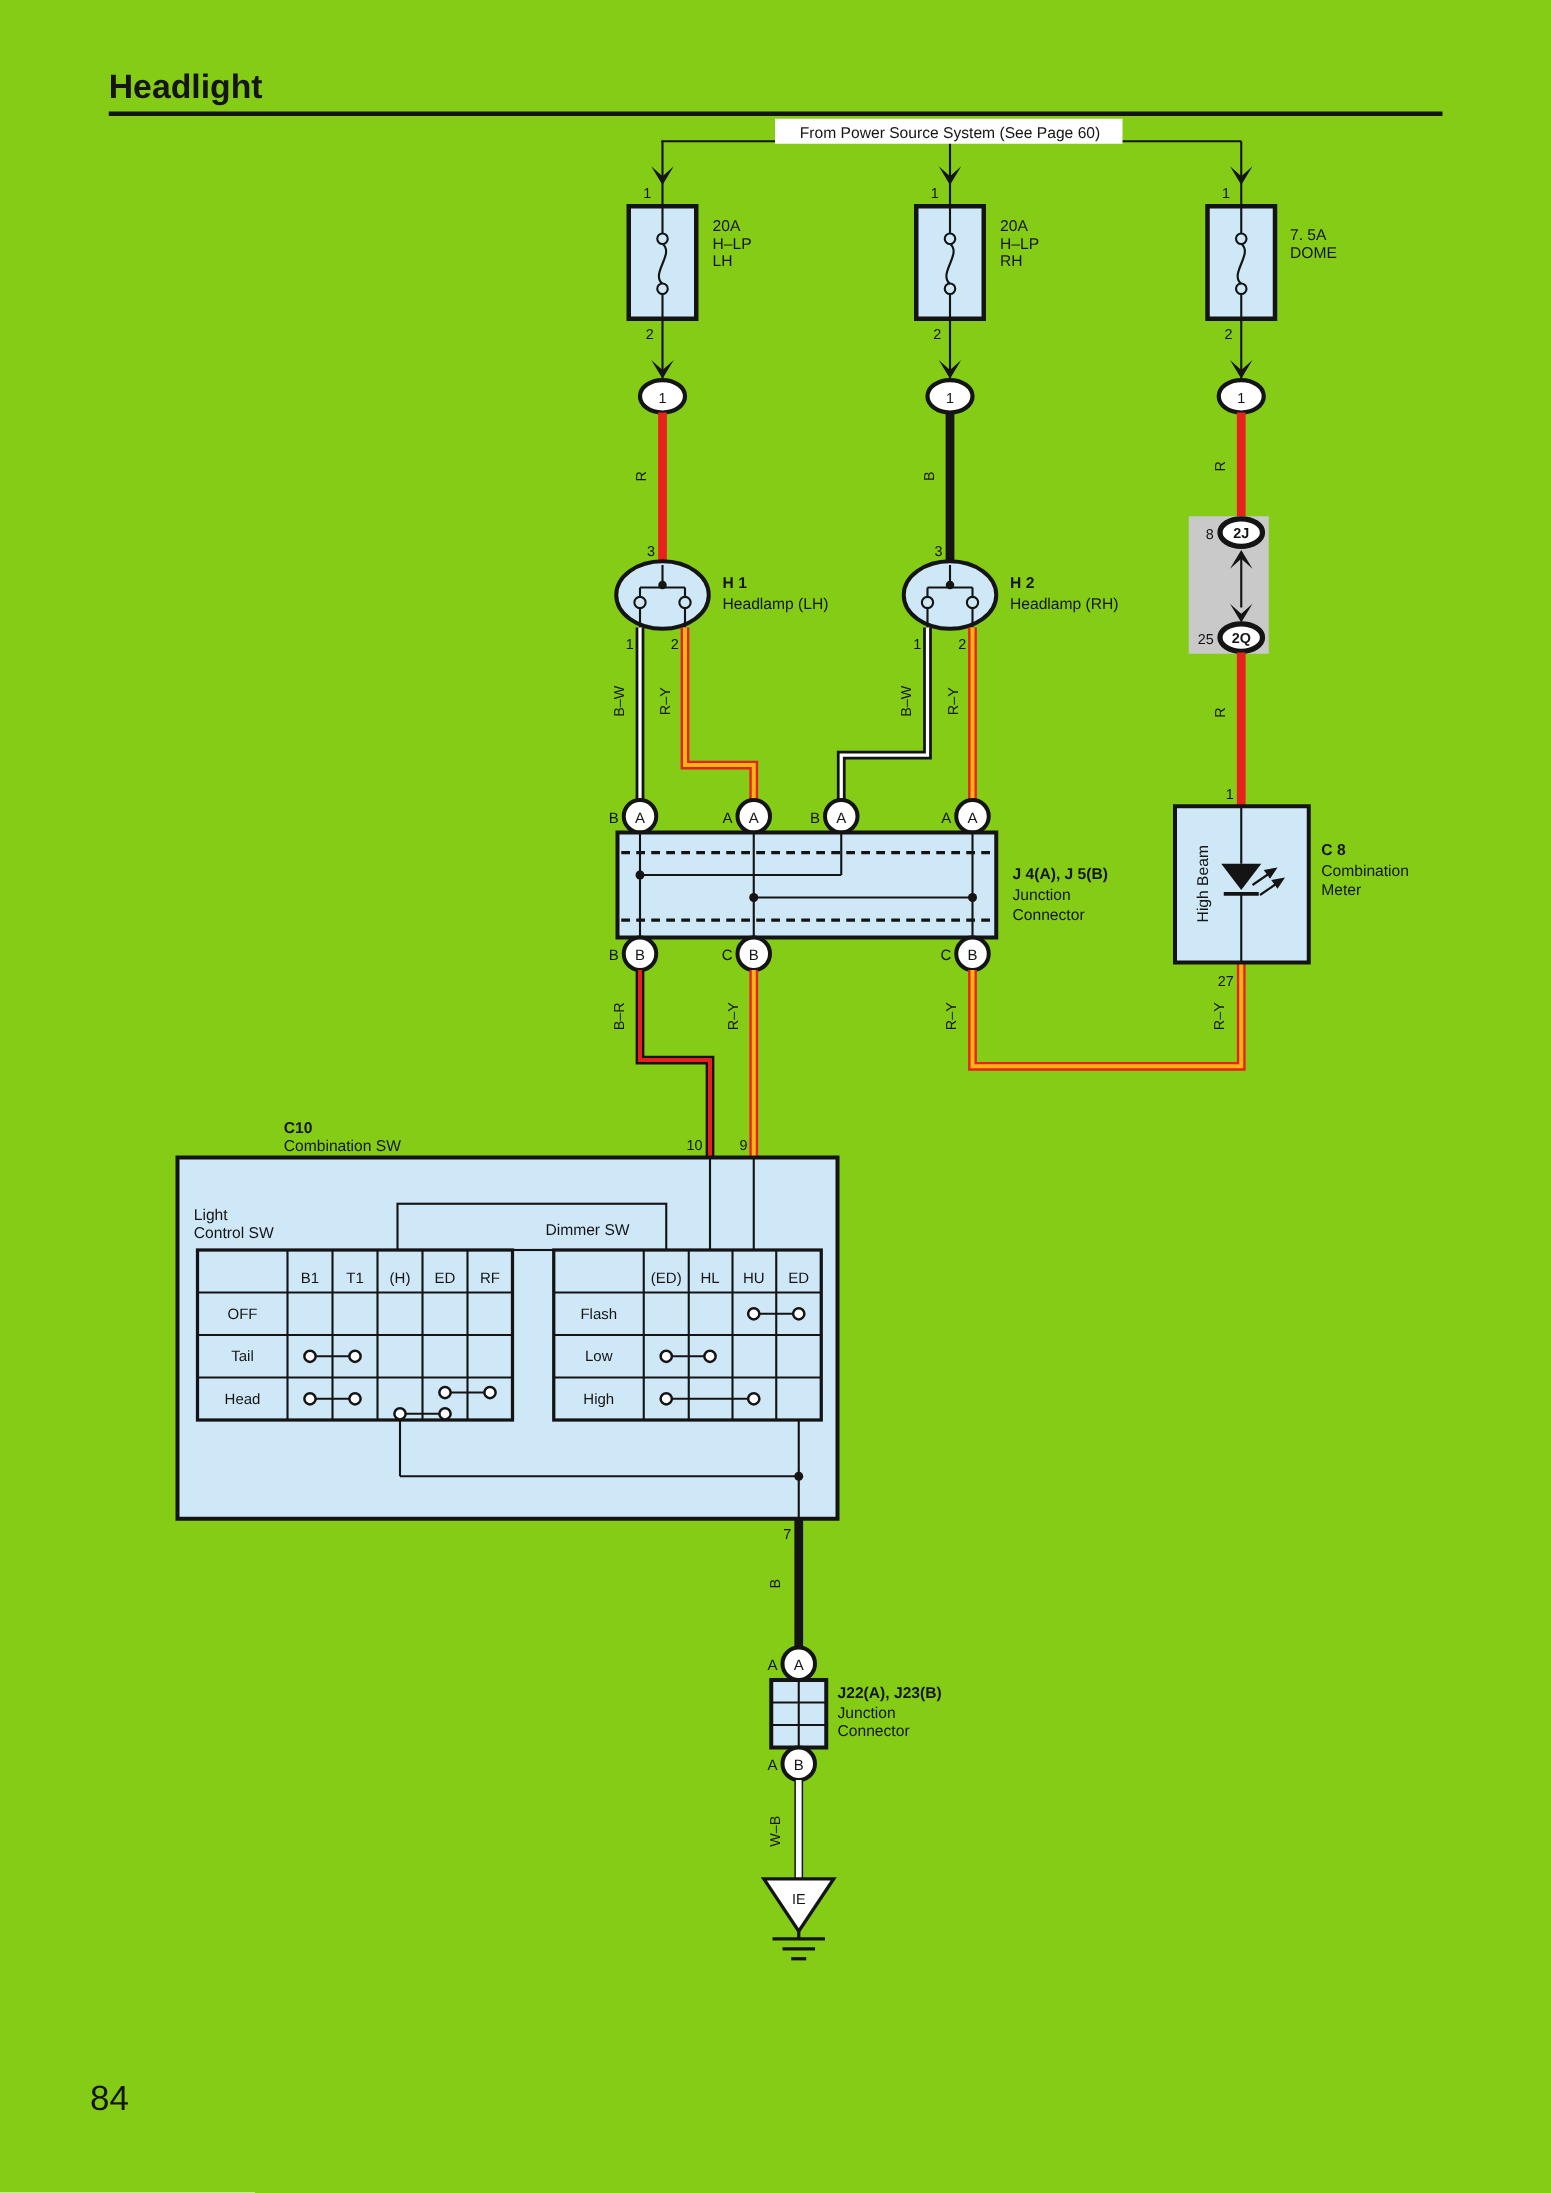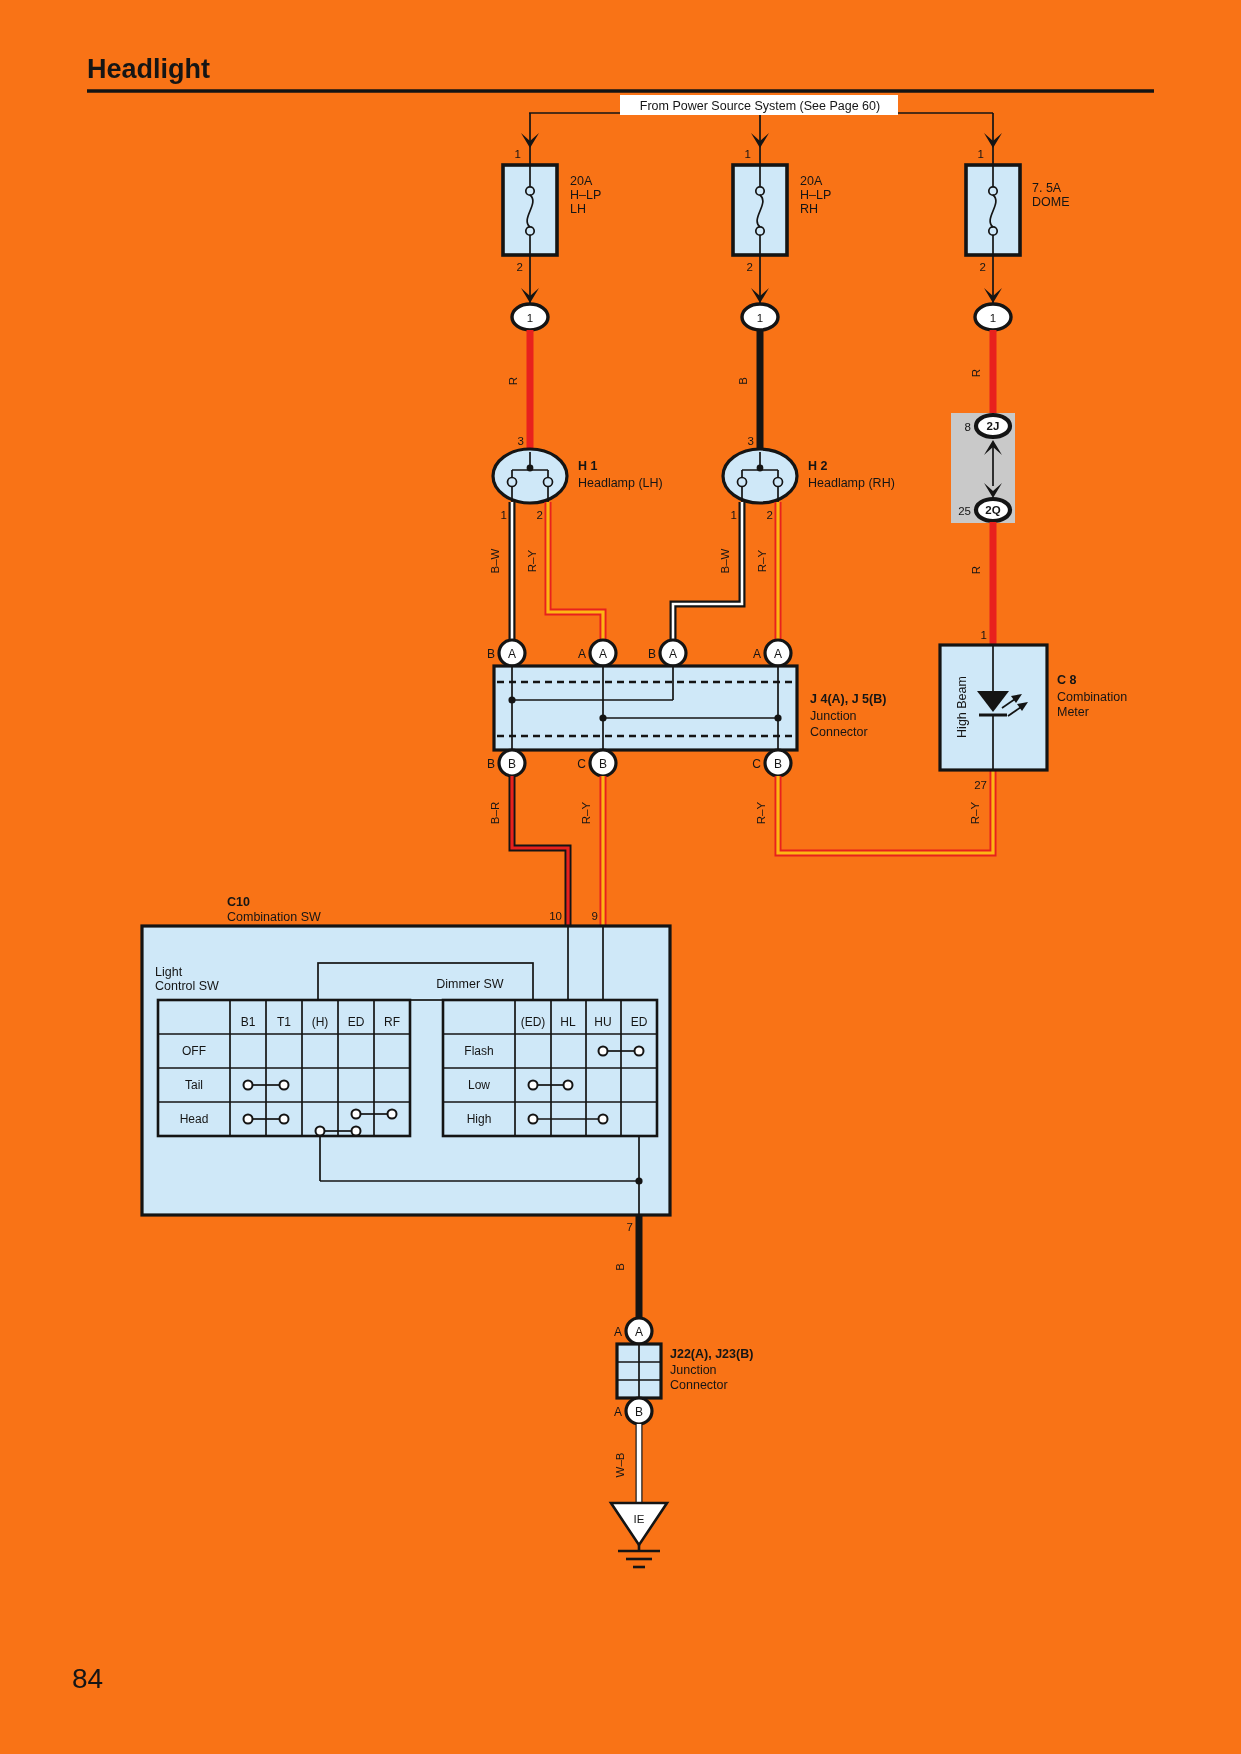--- a/index.html
+++ b/index.html
@@ -1,16 +1,16 @@
 <!DOCTYPE html>
 <html style="--component-fill: #cfe8f8; --inline-connector-fill: #c9c9c9; --wire-red: #e8211d; --wire-yellow: #fdb515; --line-black: #141414;"><head>
 <meta charset="utf-8">
 <style>
   html,body{margin:0;padding:0;background:#ffffff;}
-  .page{position:relative;width:1241px;height:1754px;background:#f97316;font-family:"Liberation Sans",sans-serif;}
+  .page{position:relative;width:1241px;height:1754px;background:#84cc16;font-family:"Liberation Sans",sans-serif;}
   svg text{font-family:"Liberation Sans",sans-serif;fill:#151515;font-size:12.5px;}
   text.title{font-size:27px;font-weight:bold;}
   text.pagenum{font-size:28px;}
   .b{font-weight:bold;}
   .s{font-size:11.5px;}
   .tt{font-size:12px;}
   .end{text-anchor:end;}
   .mid{text-anchor:middle;}
   .comp{fill:var(--component-fill);stroke:var(--line-black);stroke-width:3.2;}
   .fusebox{fill:var(--component-fill);stroke:var(--line-black);stroke-width:3.6;}

